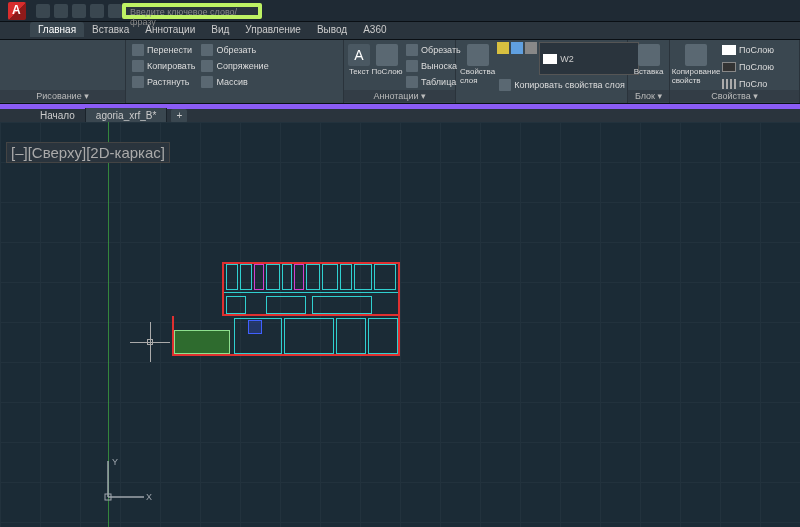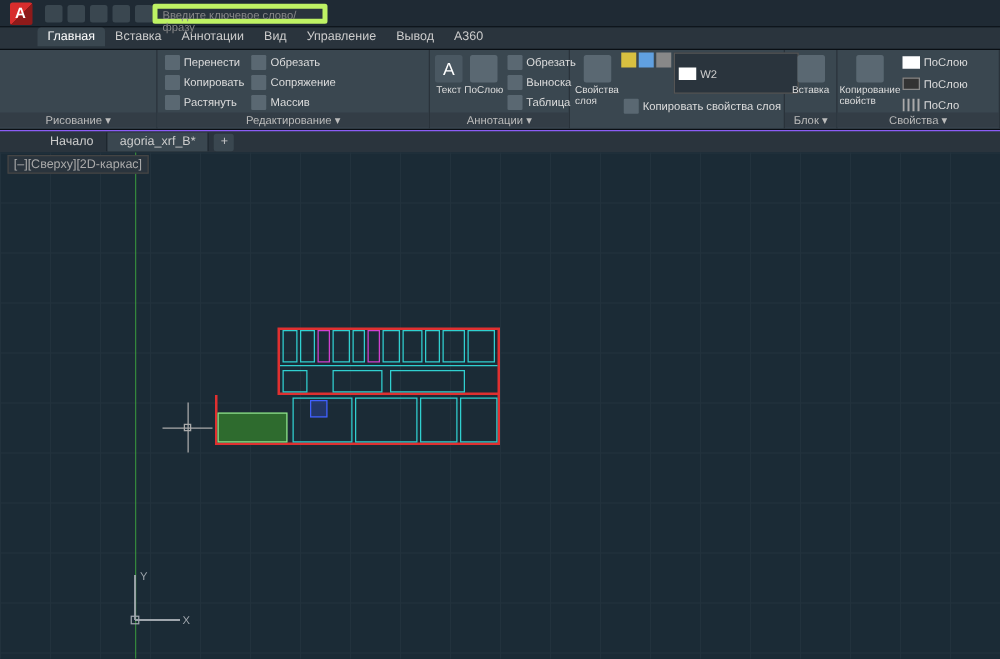--- a/index.html
+++ b/index.html
@@ -25,28 +25,28 @@
   .panel-title { position: absolute; bottom: 1px; left: 0; right: 0; text-align: center; font-size: 9px; color: #bbb; background: #333d46; padding: 1px 0; }
   .panel-body { display: flex; gap: 2px; height: 48px; align-items: flex-start; }
   .bigbtn { width: 34px; display: flex; flex-direction: column; align-items: center; gap: 1px; color: #ddd; font-size: 8px; cursor: pointer; }
   .bigbtn .ic { width: 22px; height: 22px; background: #5a6872; border-radius: 2px; margin-top: 2px; }
   .col { display: flex; flex-direction: column; gap: 1px; }
   .smbtn { display: flex; align-items: center; gap: 3px; font-size: 9px; color: #ddd; height: 15px; padding: 0 2px; cursor: pointer; white-space: nowrap; }
   .smbtn .ic { width: 12px; height: 12px; background: #5a6872; border-radius: 1px; flex-shrink: 0; }
   .layer-combo { width: 100px; height: 33px; background: #2a343d; border: 1px solid #555; font-size: 9px; color: #ccc; display: flex; align-items: center; padding: 0 3px; }
 
   
-  .filetabs { height: 18px; background: #2a343d; display: flex; align-items: center; padding-left: 30px; border-top: 1px solid #8b5cf6; }
+  .filetabs { height: 18px; background: #2a343d; display: flex; align-items: center; padding-left: 30px; border-top: 5px solid #8b5cf6; }
   .ftab { padding: 2px 10px; font-size: 10px; color: #ccc; border-right: 1px solid #1a232b; }
   .ftab.active { background: #3a4750; }
   .addtab { width: 16px; height: 14px; background: #3a4750; margin-left: 4px; text-align: center; line-height: 13px; border-radius: 2px; cursor: pointer; }
 
   
   .canvas { position: absolute; top: 122px; left: 0; right: 0; bottom: 0; background: #1b2b36; }
-  .vs-label { position: absolute; top: 2px; left: 6px; font-size: 10px; color: #aaa; background: #2a343d; padding: 1px 4px; border: 1px solid #444; }
+  .vs-label { position: absolute; top: 20px; left: 6px; font-size: 15px; color: #aaa; background: #2a343d; padding: 1px 4px; border: 1px solid #444; }
   
   .grid { position: absolute; inset: 0; background-image:
       linear-gradient(#22323d 1px, transparent 1px),
       linear-gradient(90deg, #22323d 1px, transparent 1px);
     background-size: 40px 40px; }
   
   .axis-v { position: absolute; left: 108px; top: 0; bottom: 0; width: 1px; background: #3fae3f; opacity: .7; }
 
   
   .ucs { position: absolute; left: 100px; bottom: 20px; }
@@ -128,21 +128,20 @@
         <div class="smbtn">
             <div class="ic"></div>
             <span>Сопряжение</span>
           </div>
         <div class="smbtn">
             <div class="ic"></div>
             <span>Массив</span>
           </div>
       </div>
     </div>
-    <div class="panel-title">Редактирование ▾</div>
   </div>
 
   <div class="panel" style="width:112px">
     <div class="panel-body">
       <div class="bigbtn" style="width:28px">
           <div class="ic" style="background:#4a5862;color:#fff;text-align:center;line-height:22px;font-size:14px">A</div>
           <span>Текст</span>
         </div>
       <div class="bigbtn" style="width:30px">
           <div class="ic"></div>

